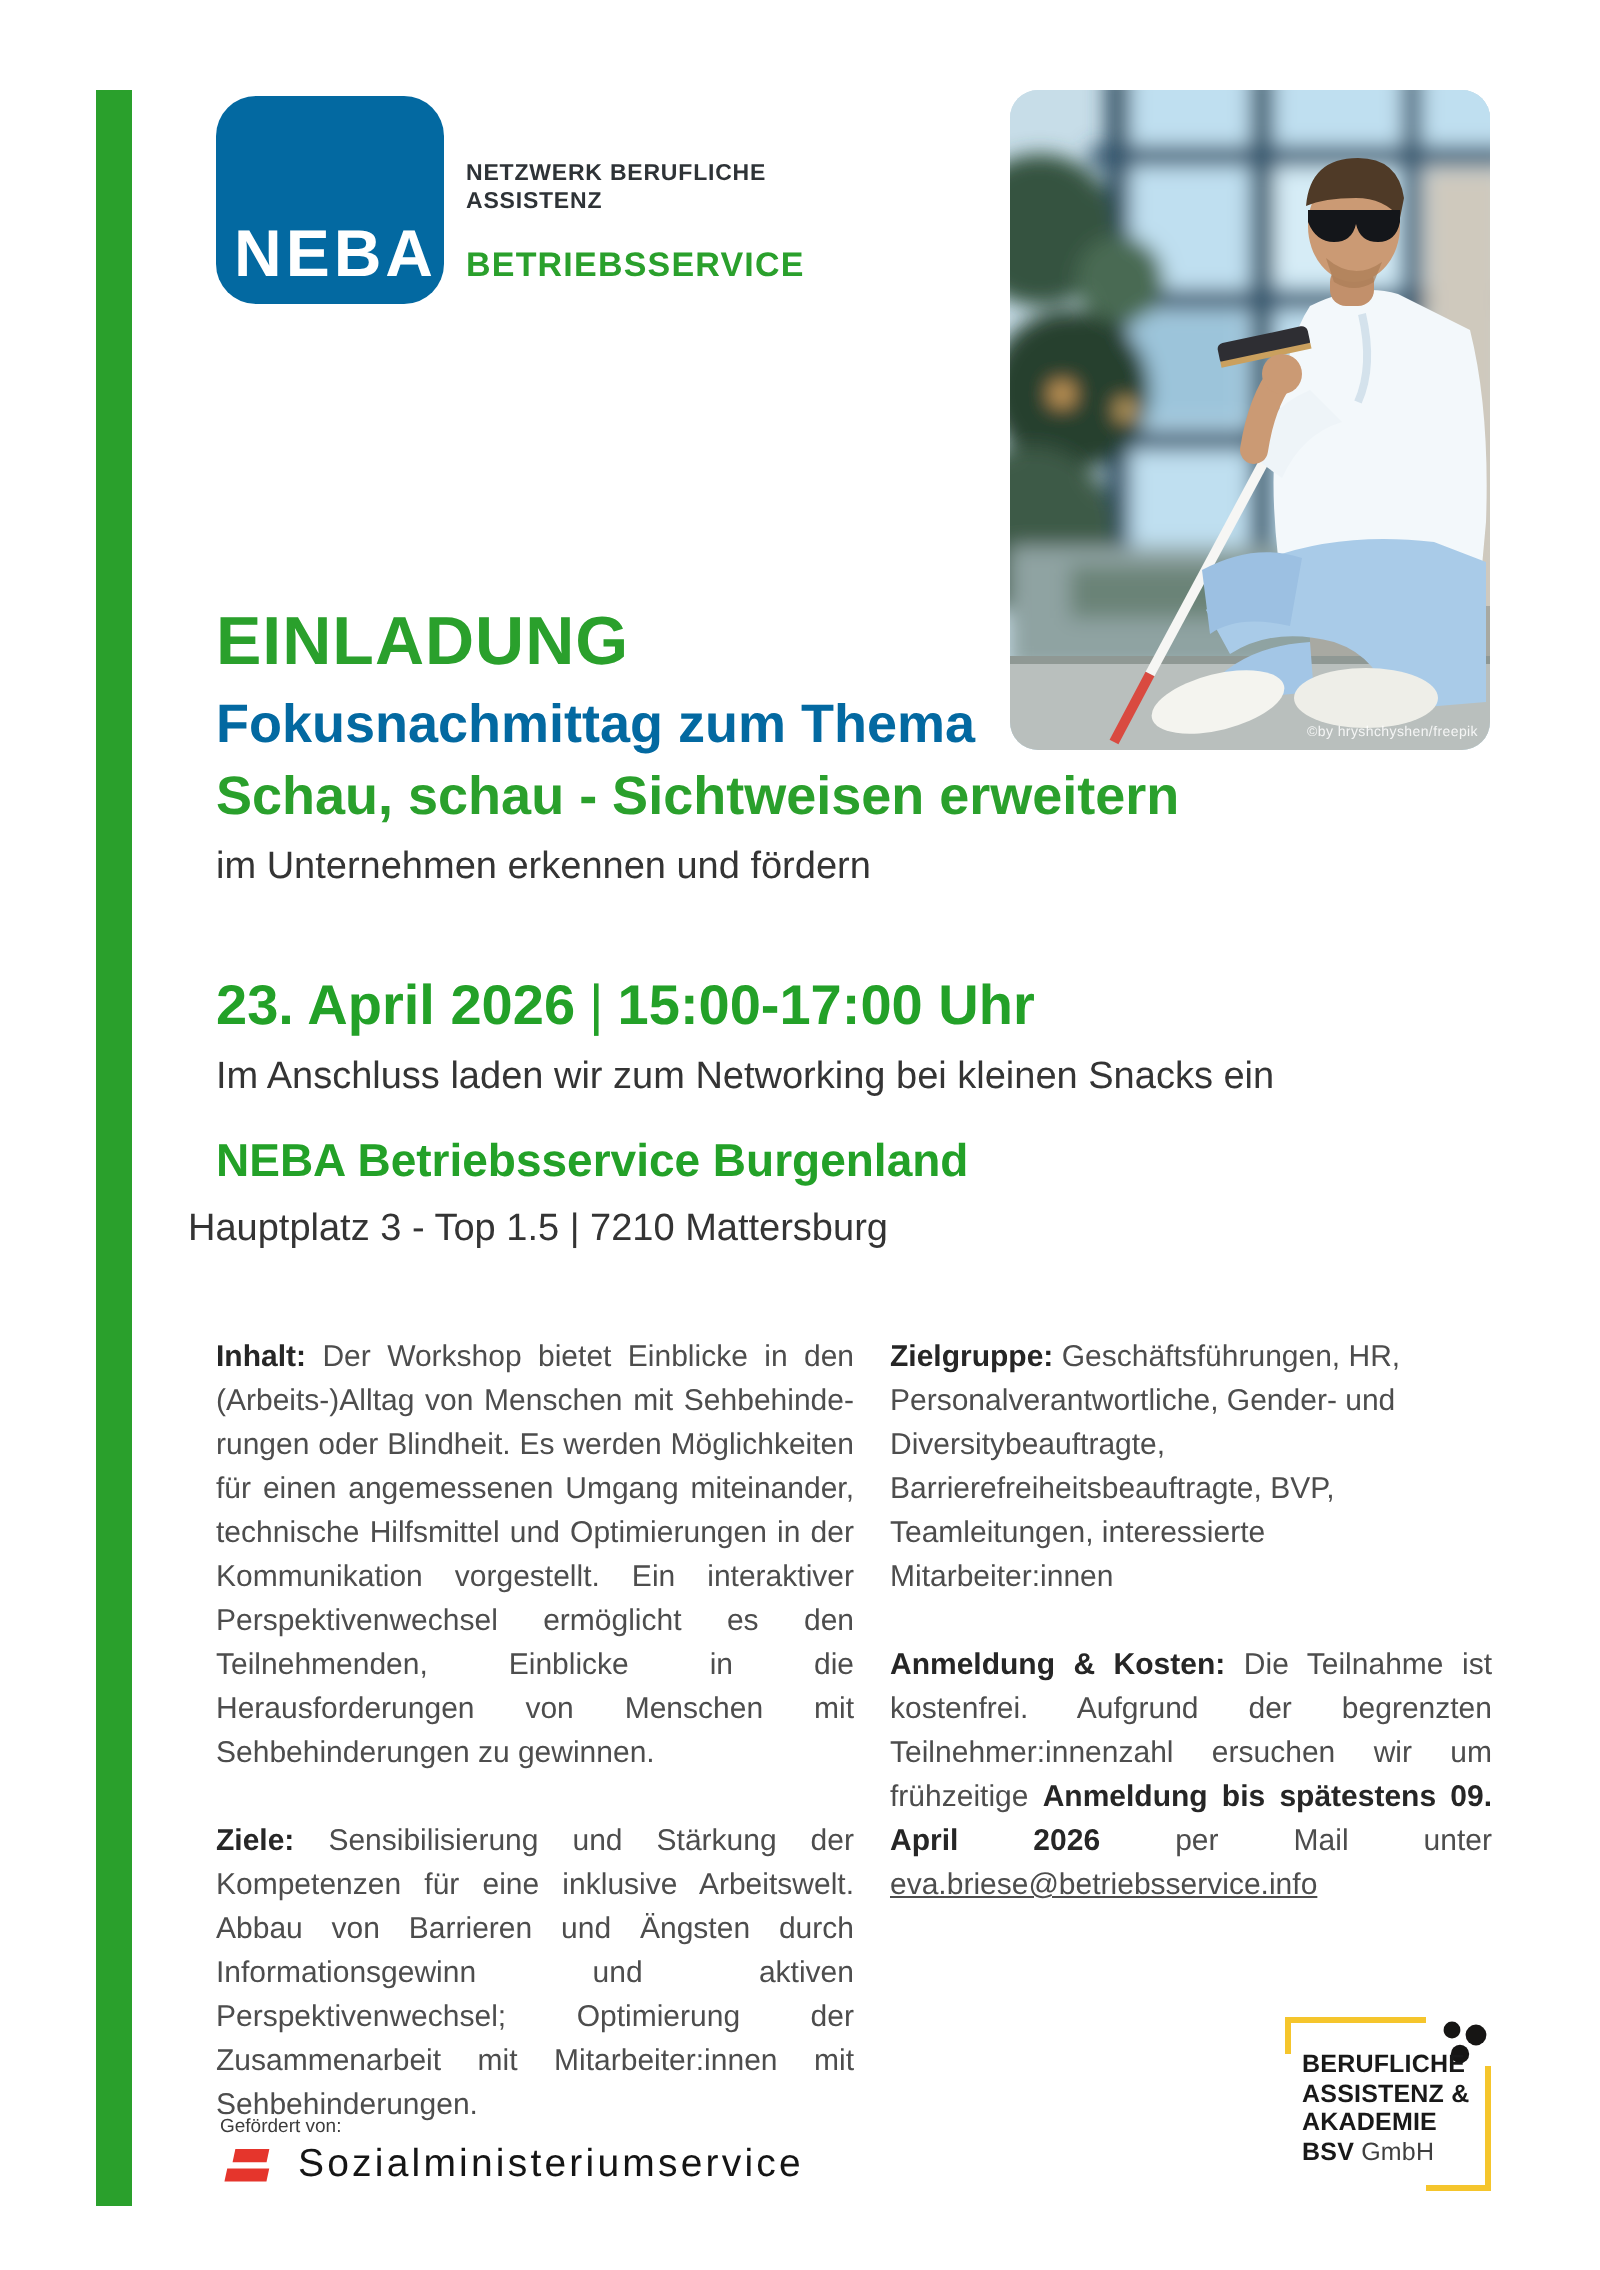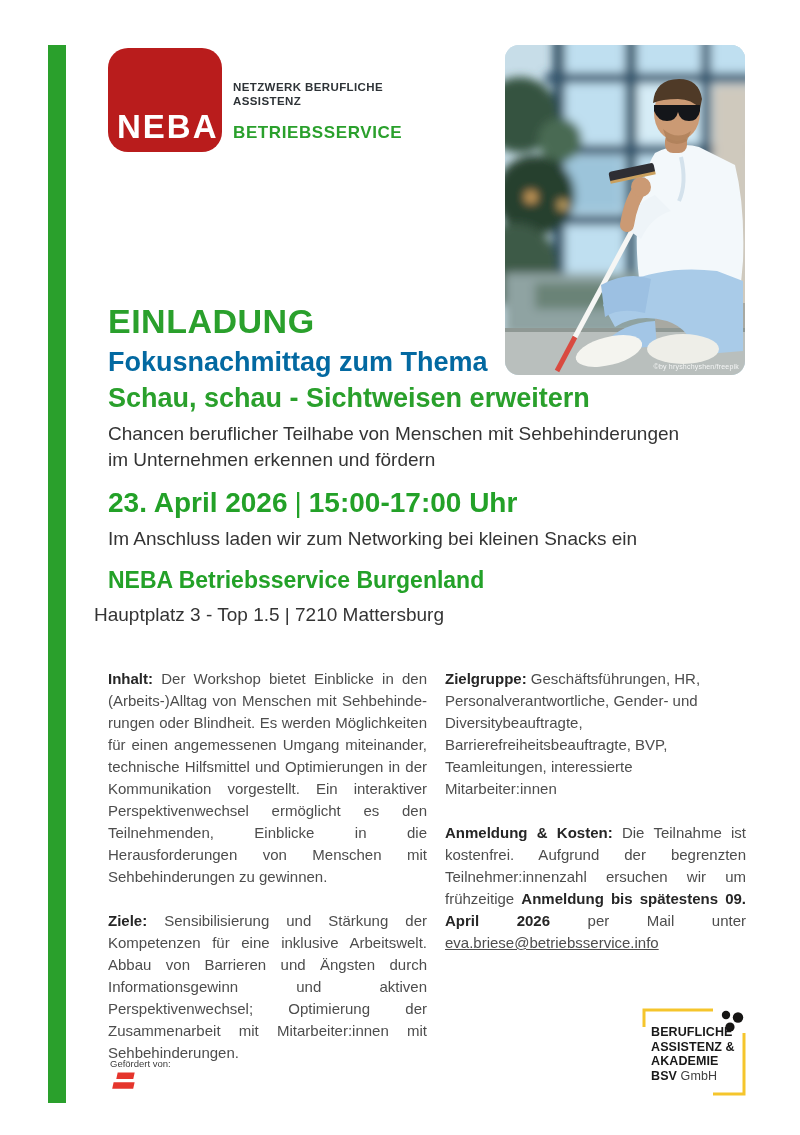--- a/index.html
+++ b/index.html
@@ -5,21 +5,21 @@
   * { margin:0; padding:0; box-sizing:border-box; }
   html,body { background:#ffffff; }
   body {
     width:800px; height:1135px; position:relative; overflow:hidden;
     font-family:"Liberation Sans", sans-serif; color:#4d4d4d;
   }
   .green-bar { position:absolute; left:48px; top:45px; width:18px; height:1058px; background:#2aa02c; }
 
   
   .neba-logo { position:absolute; left:108px; top:48px; width:114px; height:104px;
-    background:#b91c1c; border-radius:20px; }
+    background:#0369a1; border-radius:20px; }
   .neba-logo-text { position:absolute; left:9px; bottom:6px; font-size:33px; font-weight:700;
     color:#ffffff; letter-spacing:2px; }
   .network { position:absolute; left:233px; top:80px; font-size:11.5px; font-weight:700;
     color:#2e3337; letter-spacing:.4px; line-height:14px; }
   .service { position:absolute; left:233px; top:123px; font-size:17px; font-weight:700;
     color:#2aa02c; letter-spacing:.6px; }
 
   
   .photo { position:absolute; left:505px; top:45px; width:240px; height:330px;
     border-radius:14px; overflow:hidden; background:#c7dde8; }
@@ -130,21 +130,20 @@
       <ellipse cx="178" cy="304" rx="36" ry="15" fill="#eeeee8"></ellipse>
     </g>
   </svg>
   <span class="credit">©by hryshchyshen/freepik</span>
 </div>
 
 <div class="kicker">EINLADUNG</div>
 <div class="title1">Fokusnachmittag zum Thema</div>
 <div class="title2">Schau, schau - Sichtweisen erweitern</div>
 <div class="subtitle">
-  <div>Chancen beruflicher Teilhabe von Menschen mit Sehbehinderungen</div>
   <div>im Unternehmen erkennen und fördern</div>
 </div>
 
 <div class="date-line"><span>23. April 2026</span><span class="sep">|</span><span>15:00-17:00 Uhr</span></div>
 <div class="note">Im Anschluss laden wir zum Networking bei kleinen Snacks ein</div>
 <div class="venue">NEBA Betriebsservice Burgenland</div>
 <div class="address">Hauptplatz 3 - Top 1.5 | 7210 Mattersburg</div>
 
 <div class="columns">
   <div class="col-left">
@@ -158,20 +157,21 @@
 </div>
 
 <div class="funded">Gefördert von:</div>
 <div class="ministry-row">
   <svg width="30" height="20" viewBox="0 0 30 20">
     <g transform="translate(4 0) skewX(-12)">
       <rect x="6" y="1.5" width="17" height="6.6" fill="#e5352c"></rect>
       <rect x="4" y="11.2" width="21" height="6.6" fill="#e5352c"></rect>
     </g>
   </svg>
+  <span class="ministry">Sozialministeriumservice</span>
 </div>
 
 <div class="bsv">
   <svg width="104" height="88" viewBox="0 0 104 88">
     <path d="M2 19 V2 H71" stroke="#f5c52c" stroke-width="3" fill="none"></path>
     <path d="M102 25 V86 H71" stroke="#f5c52c" stroke-width="3" fill="none"></path>
     <circle cx="84" cy="7" r="4.2" fill="#161514"></circle>
     <circle cx="96" cy="9.5" r="5.2" fill="#161514"></circle>
     <circle cx="88" cy="19" r="4.6" fill="#161514"></circle>
   </svg>

